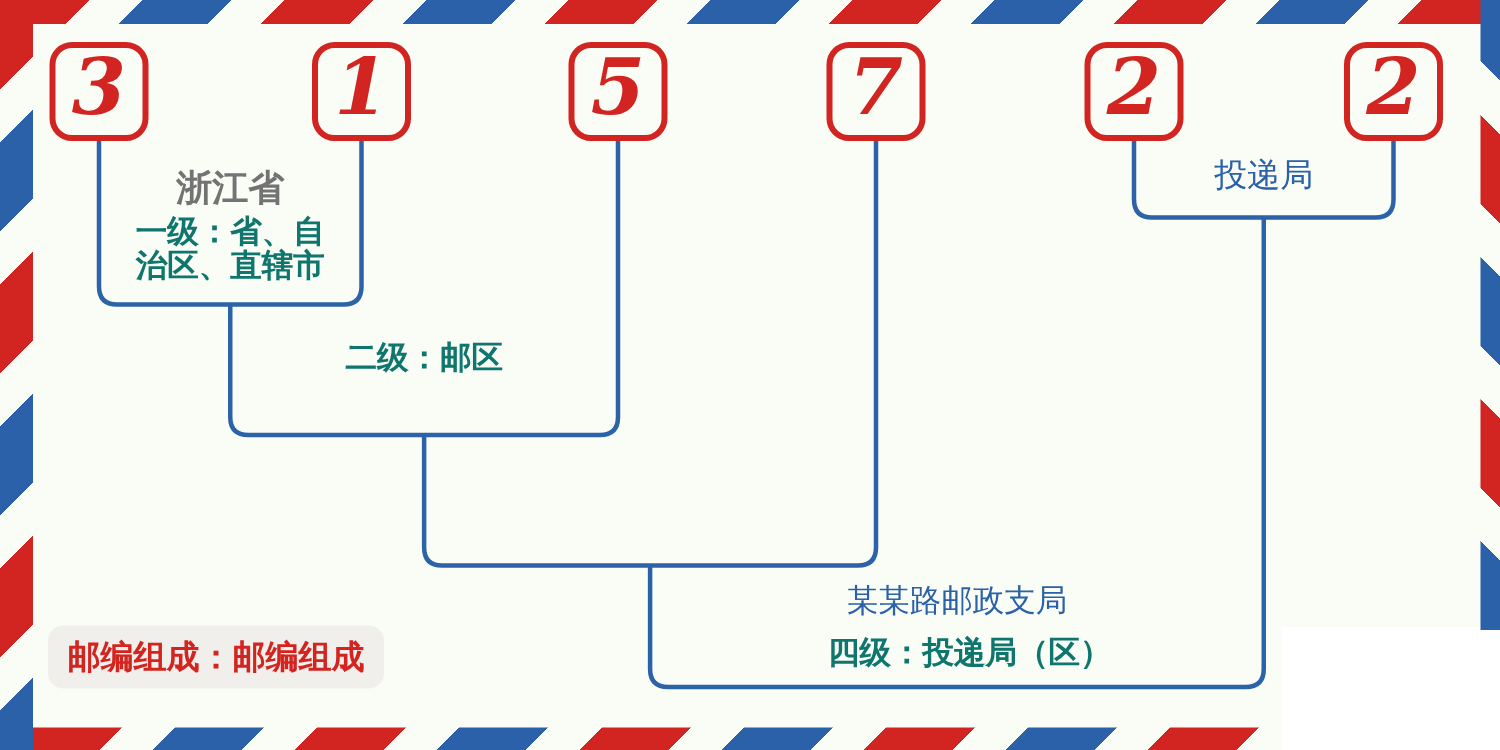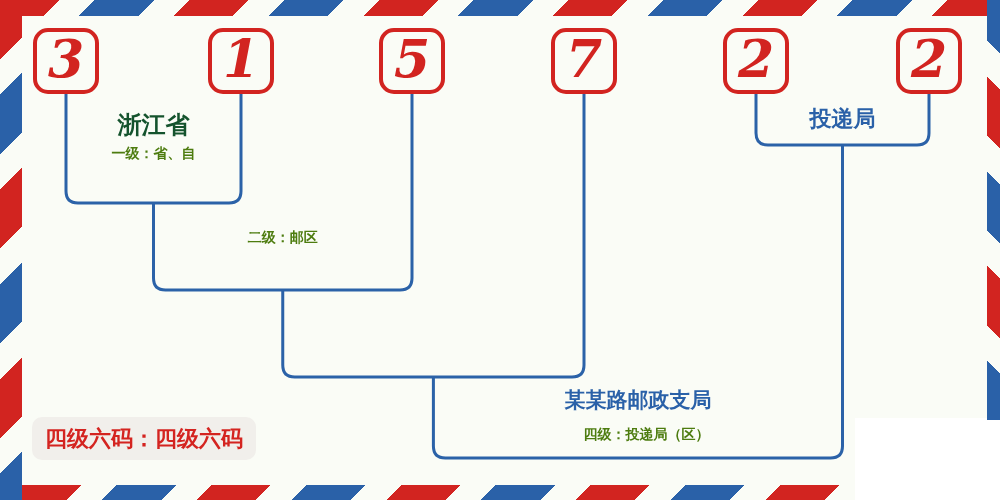--- a/index.html
+++ b/index.html
@@ -40,23 +40,23 @@
     color:#d22420;font-size:52px;font-weight:bold;font-style:italic;
     line-height:1;transform:translateY(-2px);
   }
 
   
   .connectors{position:absolute;left:0;top:0;width:1000px;height:500px;z-index:2;pointer-events:none;}
   .connectors path{fill:none;stroke:#2b62a8;stroke-width:3;}
 
   
   .group{position:absolute;transform:translateX(-50%);text-align:center;z-index:3;white-space:nowrap;}
-  .g-name{color:#14532d;font-size:24px;font-weight:bold;line-height:27px;}
-  .g-name-sm{color:#2a61a8;font-size:21px;font-weight:bold;line-height:24px;}
-  .g-desc{color:#4d7c0f;font-size:14px;font-weight:bold;line-height:23px;margin-top:4px;}
+  .g-name{color:#737373;font-size:24px;font-weight:bold;line-height:27px;}
+  .g-name-sm{color:#2a61a8;font-size:21px;font-weight:normal;line-height:24px;}
+  .g-desc{color:#0f766e;font-size:21px;font-weight:bold;line-height:23px;margin-top:4px;}
   .g-desc-gap{margin-top:11px;margin-left:17px;}
 
   
   .badge{
     position:absolute;left:32px;top:417px;z-index:3;
     background:#f1efeb;border-radius:10px;padding:10px 13px;
   }
   .badge span{color:#d42420;font-size:22px;font-weight:bold;line-height:1;}
 </style>
 </head>
@@ -92,33 +92,34 @@
 <div class="digit-box" style="left:723px">
     <span>2</span>
   </div>
 <div class="digit-box" style="left:896px">
     <span>2</span>
   </div>
 
 <div class="group" style="left:153.5px;top:111px">
   <div class="g-name">浙江省</div>
   <div class="g-desc">一级：省、自</div>
+  <div class="g-desc" style="margin-top:0">治区、直辖市</div>
 </div>
 
 <div class="group" style="left:282.75px;top:222px">
   <div class="g-desc">二级：邮区</div>
 </div>
 
 <div class="group" style="left:433.4px;top:306px">
 </div>
 
 <div class="group" style="left:842.5px;top:106px">
   <div class="g-name-sm" style="font-size:22px">投递局</div>
 </div>
 
 <div class="group" style="left:638px;top:388px">
   <div class="g-name-sm">某某路邮政支局</div>
   <div class="g-desc g-desc-gap">四级：投递局（区）</div>
 </div>
 
 <div class="badge">
-  <span>四级六码：四级六码</span>
+  <span>邮编组成：邮编组成</span>
 </div>
 
 </body></html>

